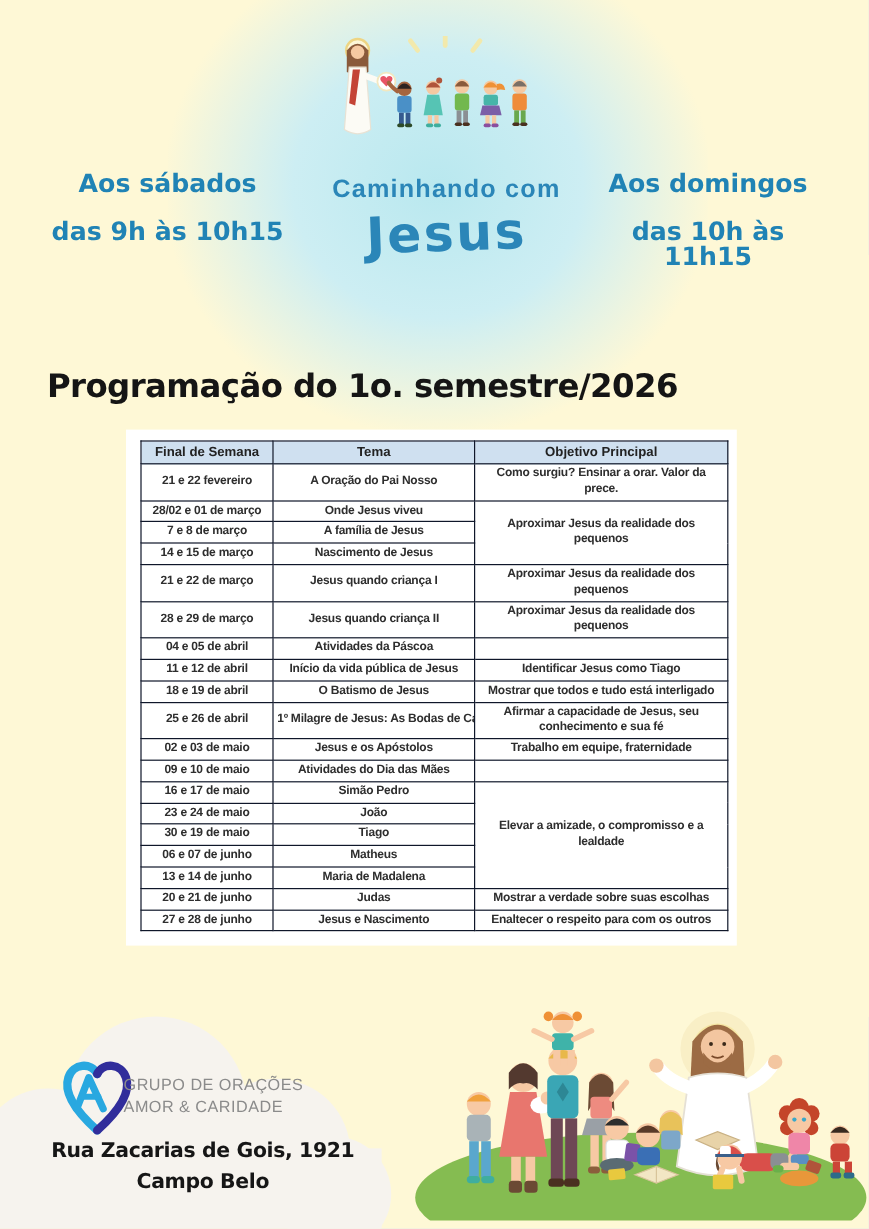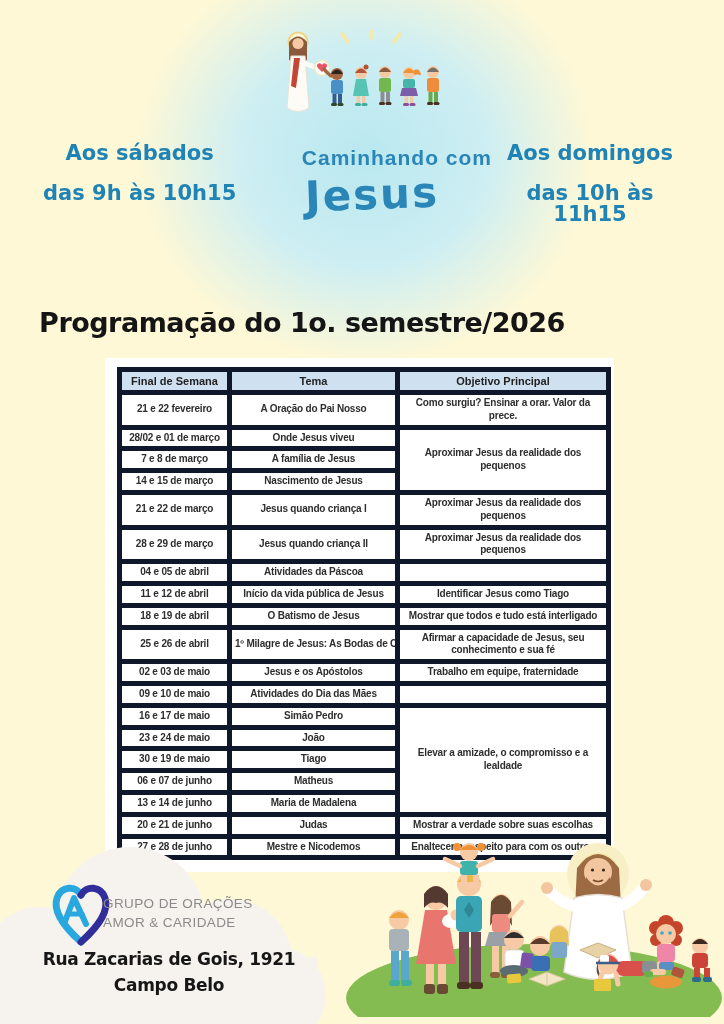--- a/index.html
+++ b/index.html
@@ -9,21 +9,21 @@
     background:#FEF8D6; overflow:hidden;
     font-family:"Liberation Sans", sans-serif;
   }
   
   .glow {
     position:absolute; left:140px; top:-50px; width:450px; height:410px;
     background:radial-gradient(ellipse at center, #b9e8ef 0%, #cdeef3 38%, rgba(254,248,214,0) 72%);
   }
   .header-illus { position:absolute; left:276px; top:30px; }
   .logo-line1 {
-    position:absolute; left:252px; top:146px; width:240px; text-align:right;
+    position:absolute; left:252px; top:146px; width:240px; text-align:center;
     color:#2B86B8; font-weight:bold; font-size:21px; letter-spacing:1px;
   }
   .logo-line2 {
     position:absolute; left:252px; top:170px; width:240px; text-align:center;
     color:#2B86B8; font-weight:bold; font-size:42px; letter-spacing:2px;
     font-family:"DejaVu Sans", sans-serif; transform:rotate(-2deg);
   }
   .sched {
     position:absolute; top:143px; color:#2083B5; font-weight:bold; font-size:21px;
     font-family:"DejaVu Sans", sans-serif; line-height:1;
@@ -39,21 +39,21 @@
   
   .table-wrap {
     position:absolute; left:105px; top:358px; width:509px;
     background:#ffffff; padding:9px 8px 12px 12px;
   }
   table.schedule {
     border-collapse:collapse; table-layout:fixed; width:489px;
     font-size:10px; font-weight:bold; color:#2E2E2E; letter-spacing:-0.2px;
   }
   table.schedule th, table.schedule td {
-    border:5px solid #0f172a; padding:2px 3px; text-align:center;
+    border:1px solid #0f172a; padding:2px 3px; text-align:center;
     vertical-align:middle; line-height:1.28;
   }
   table.schedule th { background:#CFE0F0; font-size:11px; color:#222222; letter-spacing:0; }
   td.col-date, td.col-tema { white-space:nowrap; overflow:hidden; }
   td.nowrap { white-space:nowrap; overflow:hidden; }
   
   .cloud-svg { position:absolute; left:-22px; top:845px; }
   .heart-svg { position:absolute; left:46px; top:880px; }
   .org-text {
     position:absolute; left:103px; top:894px; color:#8B8B8B;
@@ -245,21 +245,21 @@
             <td class="col-date">13 e 14 de junho</td>
             <td class="col-tema">Maria de Madalena</td>
           </tr>
           <tr>
             <td class="col-date">20 e 21 de junho</td>
             <td class="col-tema">Judas</td>
             <td class="col-obj nowrap">Mostrar a verdade sobre suas escolhas</td>
           </tr>
           <tr>
             <td class="col-date">27 e 28 de junho</td>
-            <td class="col-tema">Mestre e Nicodemos</td>
+            <td class="col-tema">Jesus e Nascimento</td>
             <td class="col-obj nowrap">Enaltecer o respeito para com os outros</td>
           </tr>
         </tbody>
     </table>
   </div>
 
   <svg class="cloud-svg" width="362" height="180" viewBox="0 0 362 180">
     <g fill="#F6F3EE">
       <circle cx="62" cy="120" r="58"></circle>
       <circle cx="152" cy="78" r="76"></circle>

